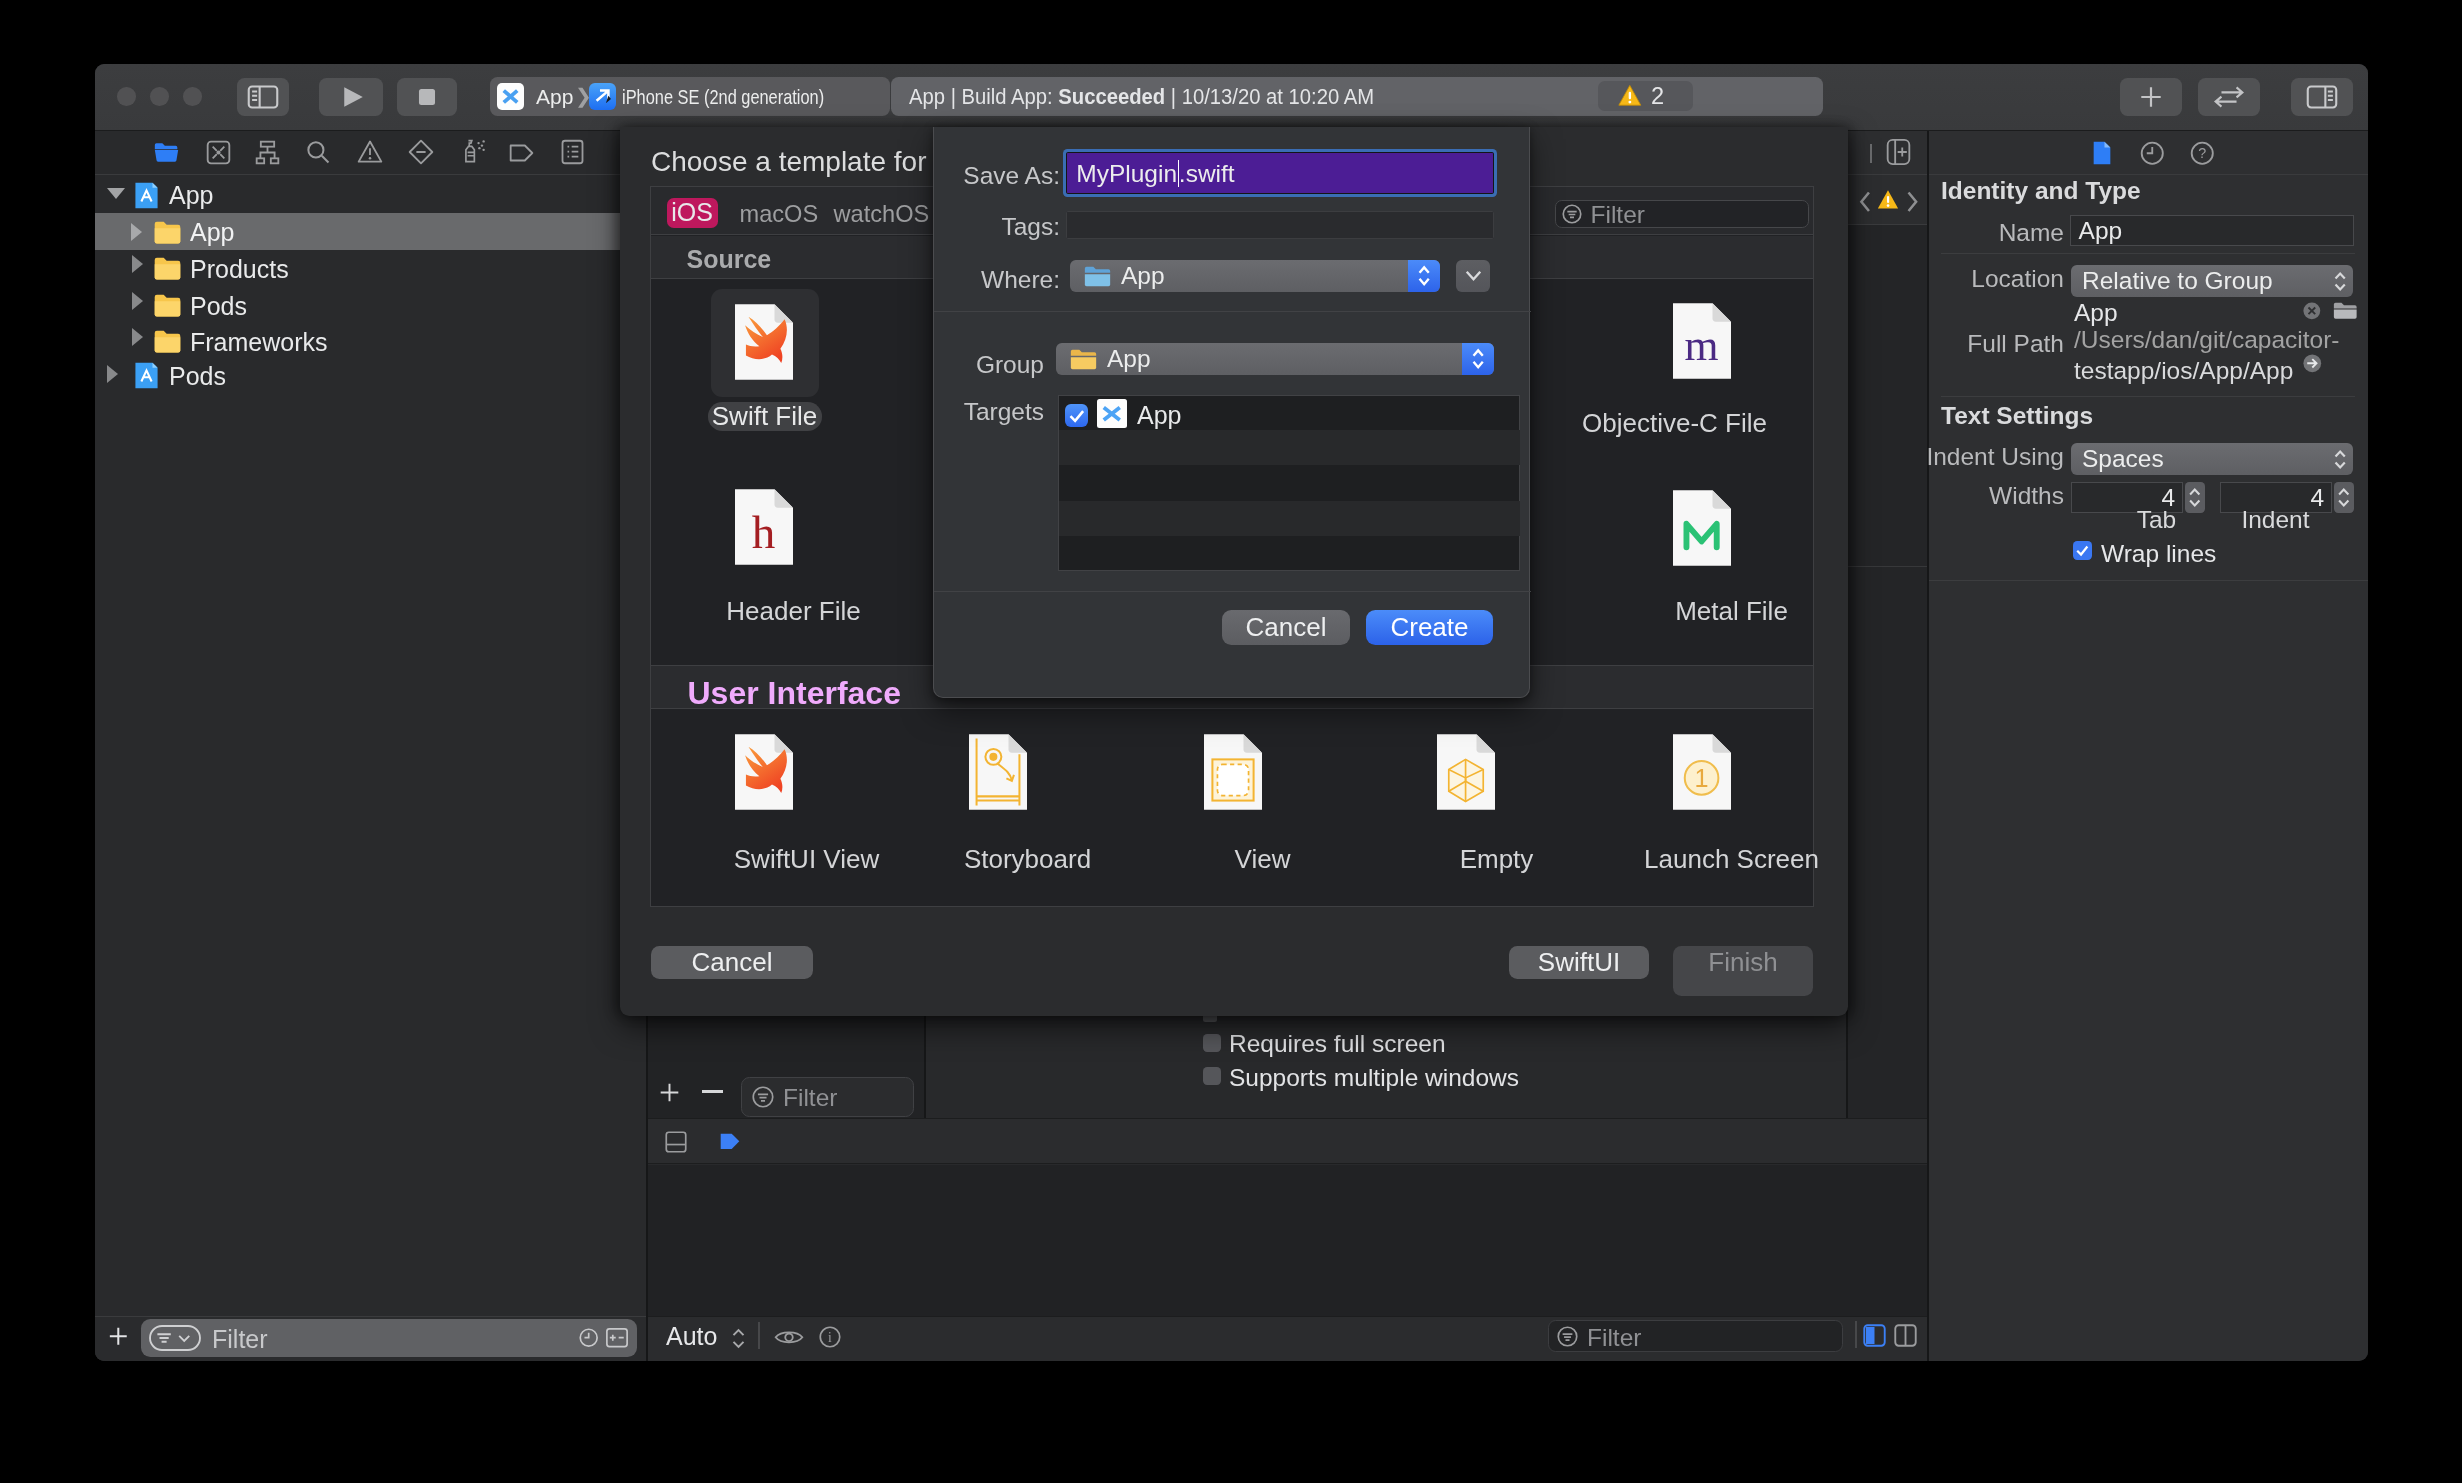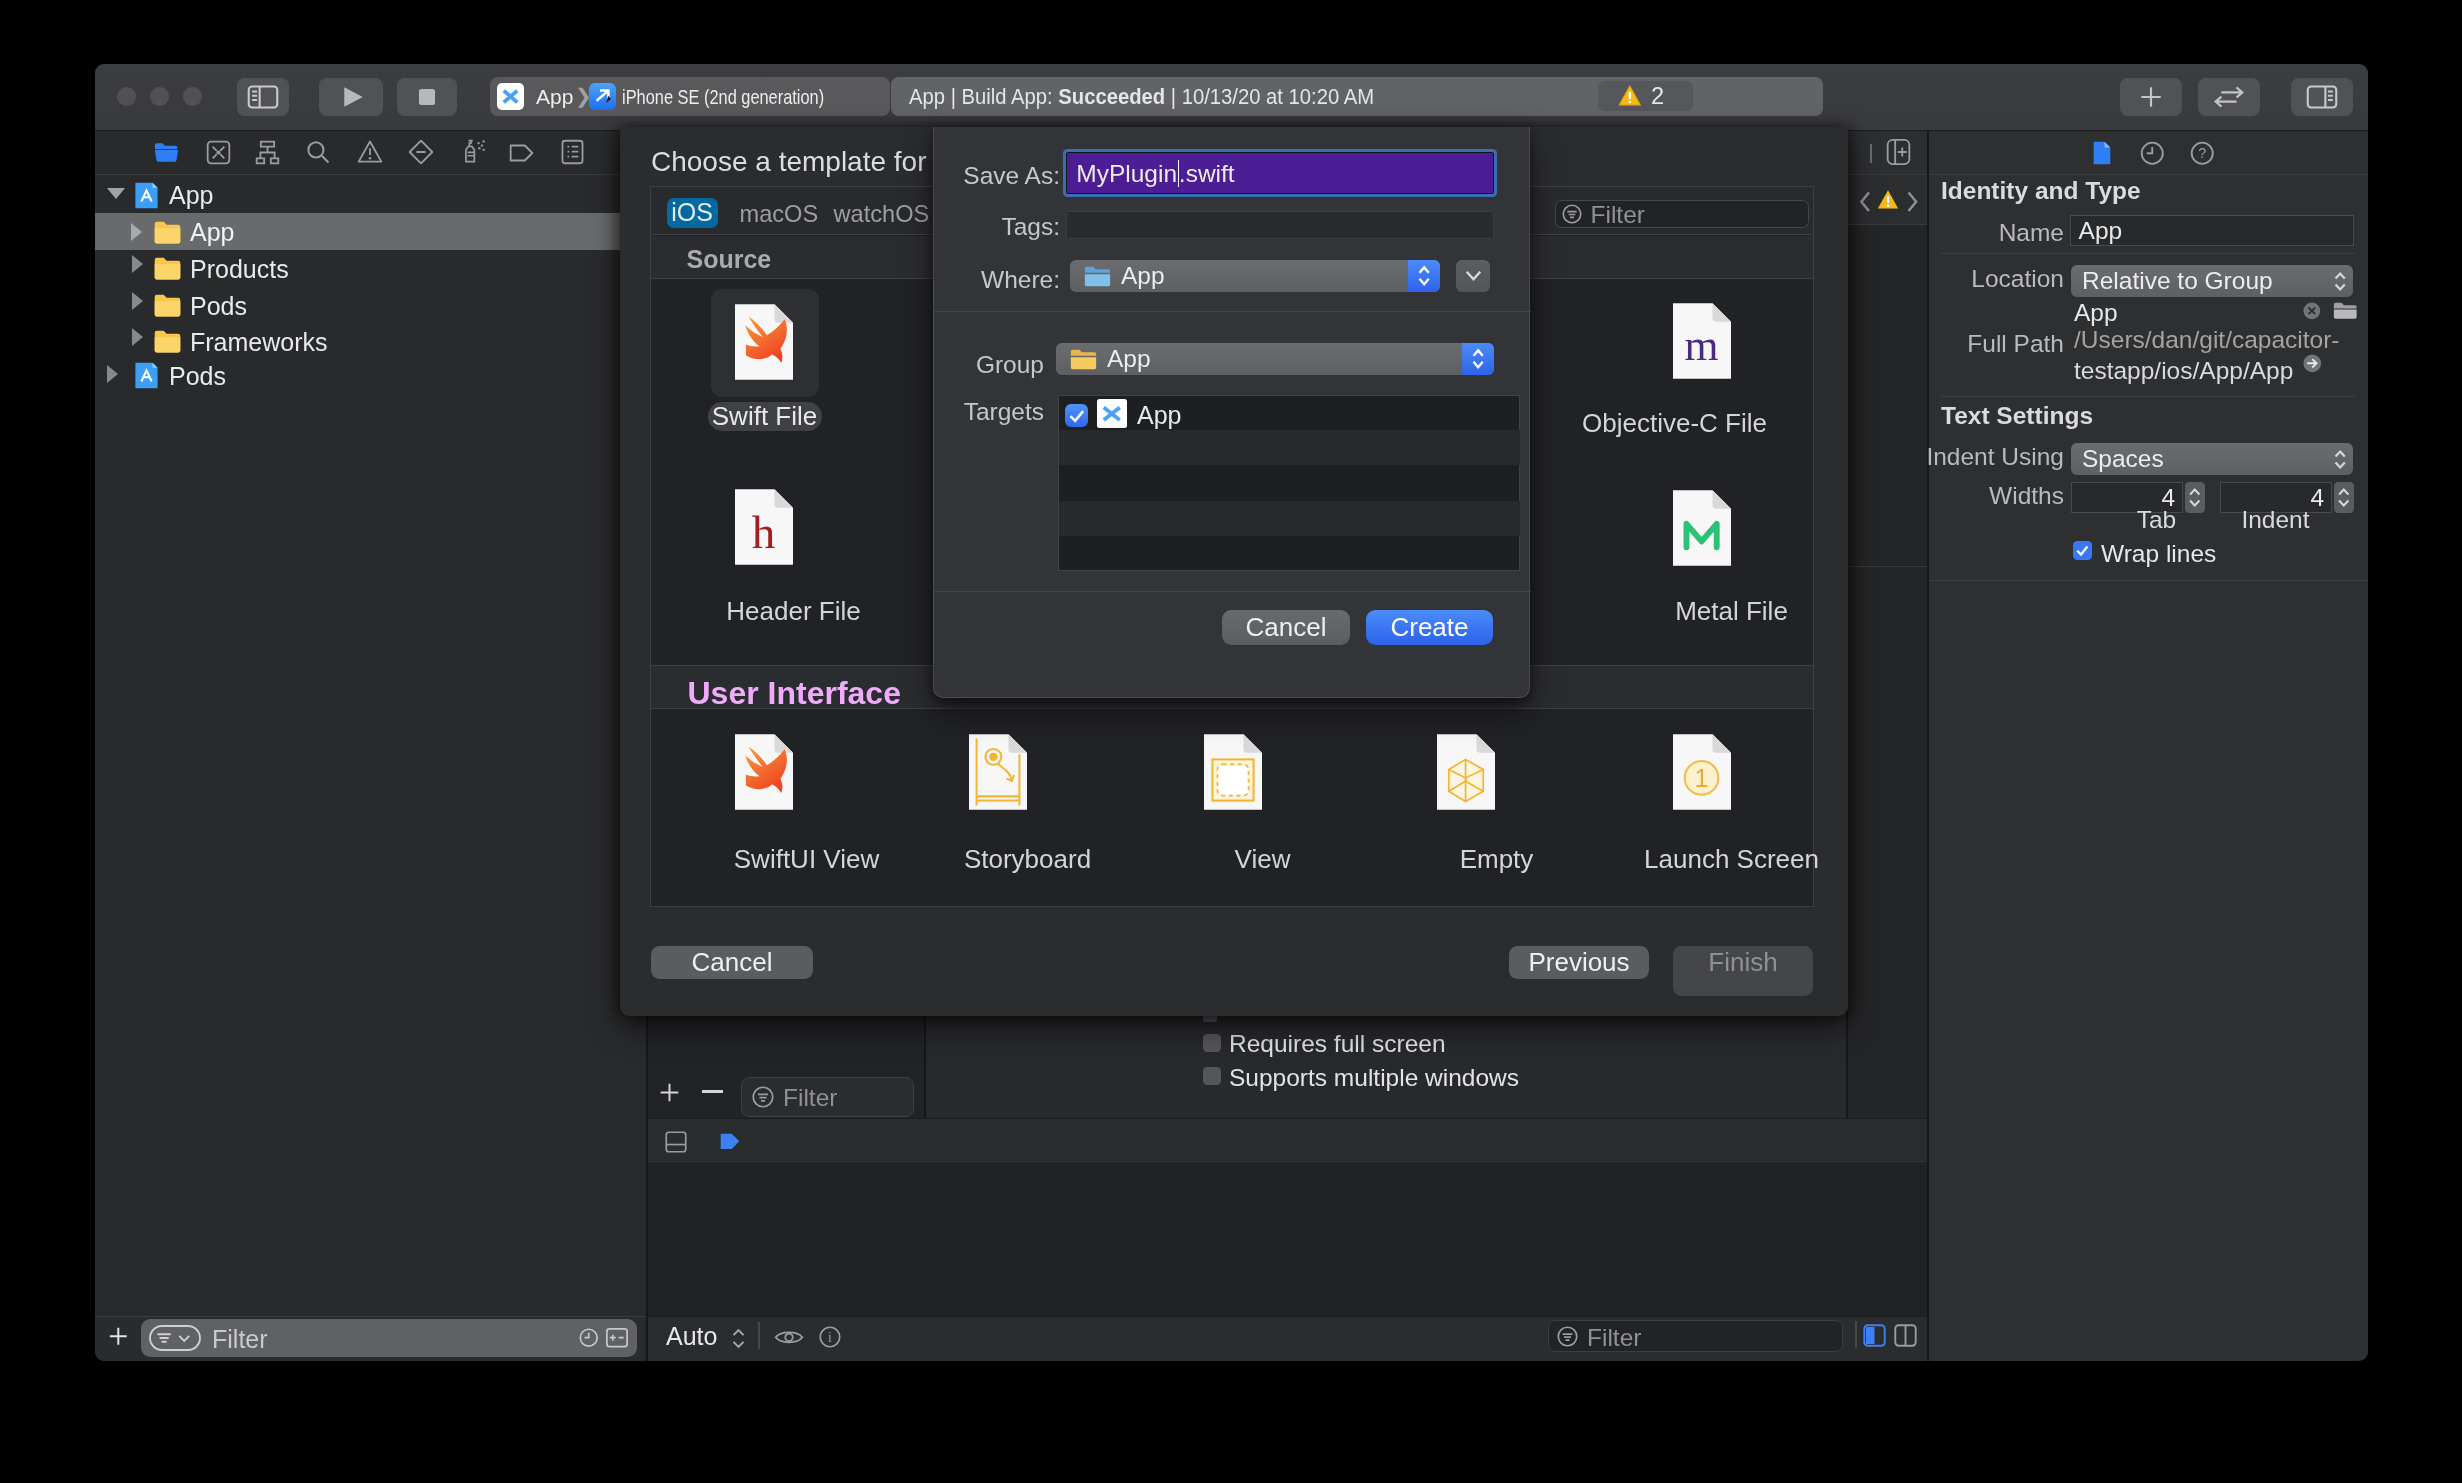--- a/index.html
+++ b/index.html
@@ -467,21 +467,21 @@
       </svg>
     </div>
 <span class="a" style="left:2006px;top:476px;font-size:24.5px;color:#e6e7e9">Wrap lines</span>
 <div class="hline" style="left:1834px;top:516px;width:439px"></div>
 
 <div class="a" style="left:525px;top:63px;width:1228px;height:889px;background:#2b2c2e;border-radius:0 0 9.3px 9.3px;box-shadow:0 11.8px 29px rgba(0,0,0,0.55), -4.2px 0 11.8px rgba(0,0,0,0.3), 4.2px 0 11.8px rgba(0,0,0,0.3)">
  <span class="a" style="left:31px;top:18.6px;font-size:28px;color:#dcddde">Choose a template for your new file:</span>
 
  <div class="a" style="left:29.5px;top:59px;width:1164px;height:721px;border:0.8px solid #3e3f42;background:#212225">
   <div class="a" style="left:0;top:0;width:1162px;height:48px;background:#292a2d;border-bottom:0.8px solid #3e3f42"></div>
-  <div class="a" style="left:16px;top:11px;width:51px;height:29.5px;border-radius:6.8px;background:#0369a1;color:#e8e9ea;font-size:25px;text-align:center;line-height:29.5px">iOS</div>
+  <div class="a" style="left:16px;top:11px;width:51px;height:29.5px;border-radius:6.8px;background:#be185d;color:#e8e9ea;font-size:25px;text-align:center;line-height:29.5px">iOS</div>
   <span class="a" style="left:89px;top:13.5px;font-size:23.6px;color:#9d9ea0">macOS</span>
   <span class="a" style="left:183px;top:13.5px;font-size:23.6px;color:#9d9ea0">watchOS</span>
   <div class="a" style="left:904px;top:12.7px;width:254px;height:28px;border:1.3px solid #46474a;border-radius:6.8px;background:#222326">
    <svg class="a" style="left:6.8px;top:3.4px" width="20" height="20" viewBox="0 0 24 24">
             <g fill="none" stroke="#9b9c9e" stroke-width="2">
               <circle cx="12" cy="12" r="10.5"></circle>
               <path d="M6.4 9.2 h11.2 M8 12.6 h8 M9.6 16 h4.8"></path>
             </g>
           </svg>
    <span class="a" style="left:35px;top:0.8px;font-size:24.5px;color:#909194">Filter</span>
@@ -588,21 +588,21 @@
             <path d="M0 0 H47 L69 22 V90 H0 Z" fill="#f7f7f7"></path>
             <path d="M47 0 L69 22 H51 a4 4 0 0 1 -4 -4 Z" fill="#d9d9d9"></path>
             <circle cx="34" cy="52" r="20" fill="#fdf0cd" stroke="#f0bd4c" stroke-width="2.4"></circle>
             <text x="34" y="63" font-size="30" fill="#e8a93d" text-anchor="middle">1</text>
           </svg>
   </div>
   <div class="pglbl" style="left:973px;top:657px;width:216px">Launch Screen</div>
  </div>
 
  <div class="a" style="left:31px;top:819px;width:162px;height:33px;border-radius:8.4px;background:#5b5c5f;color:#eeeff0;font-size:26px;text-align:center;line-height:33px">Cancel</div>
- <div class="a" style="left:889px;top:819px;width:140px;height:33px;border-radius:8.4px;background:#5b5c5f;color:#eeeff0;font-size:26px;text-align:center;line-height:33px">Previous</div>
+ <div class="a" style="left:889px;top:819px;width:140px;height:33px;border-radius:8.4px;background:#5b5c5f;color:#eeeff0;font-size:26px;text-align:center;line-height:33px">SwiftUI</div>
  <div class="a" style="left:1053px;top:819px;width:140px;height:50px;border-radius:8.4px;background:#454649;color:#8f9093;font-size:26px;text-align:center;line-height:33px">Finish</div>
 </div>
 
 <div class="a" style="left:838px;top:63px;width:597px;height:571px;background:#323437;border:0.8px solid #4b4c4f;border-top:none;border-radius:0 0 10px 10px;box-shadow:0 12.7px 29.5px rgba(0,0,0,0.5), 0 2.5px 10px rgba(0,0,0,0.4)">
  <div class="a lbl" style="left:0;top:35px;width:126px;font-size:24.5px;color:#c6c7c9">Save As:</div>
  <div class="a" style="left:132px;top:25px;width:428px;height:42px;background:#4c1d95;border:0.8px solid #141516;box-shadow:0 0 0 3px #3a6db4;border-radius:1.7px">
   <span class="a" style="left:9.3px;top:6.8px;font-size:24.5px;color:#eceded">MyPlugin<span style="border-left:1.7px solid #fff;margin-left:0.8px"></span>.swift</span>
  </div>
  <div class="a lbl" style="left:0;top:86px;width:126px;font-size:24.5px;color:#c6c7c9">Tags:</div>
  <div class="a" style="left:132px;top:84px;width:428px;height:28px;background:#2a2b2e;border:0.8px solid #3c3d40;border-radius:1.7px"></div>

